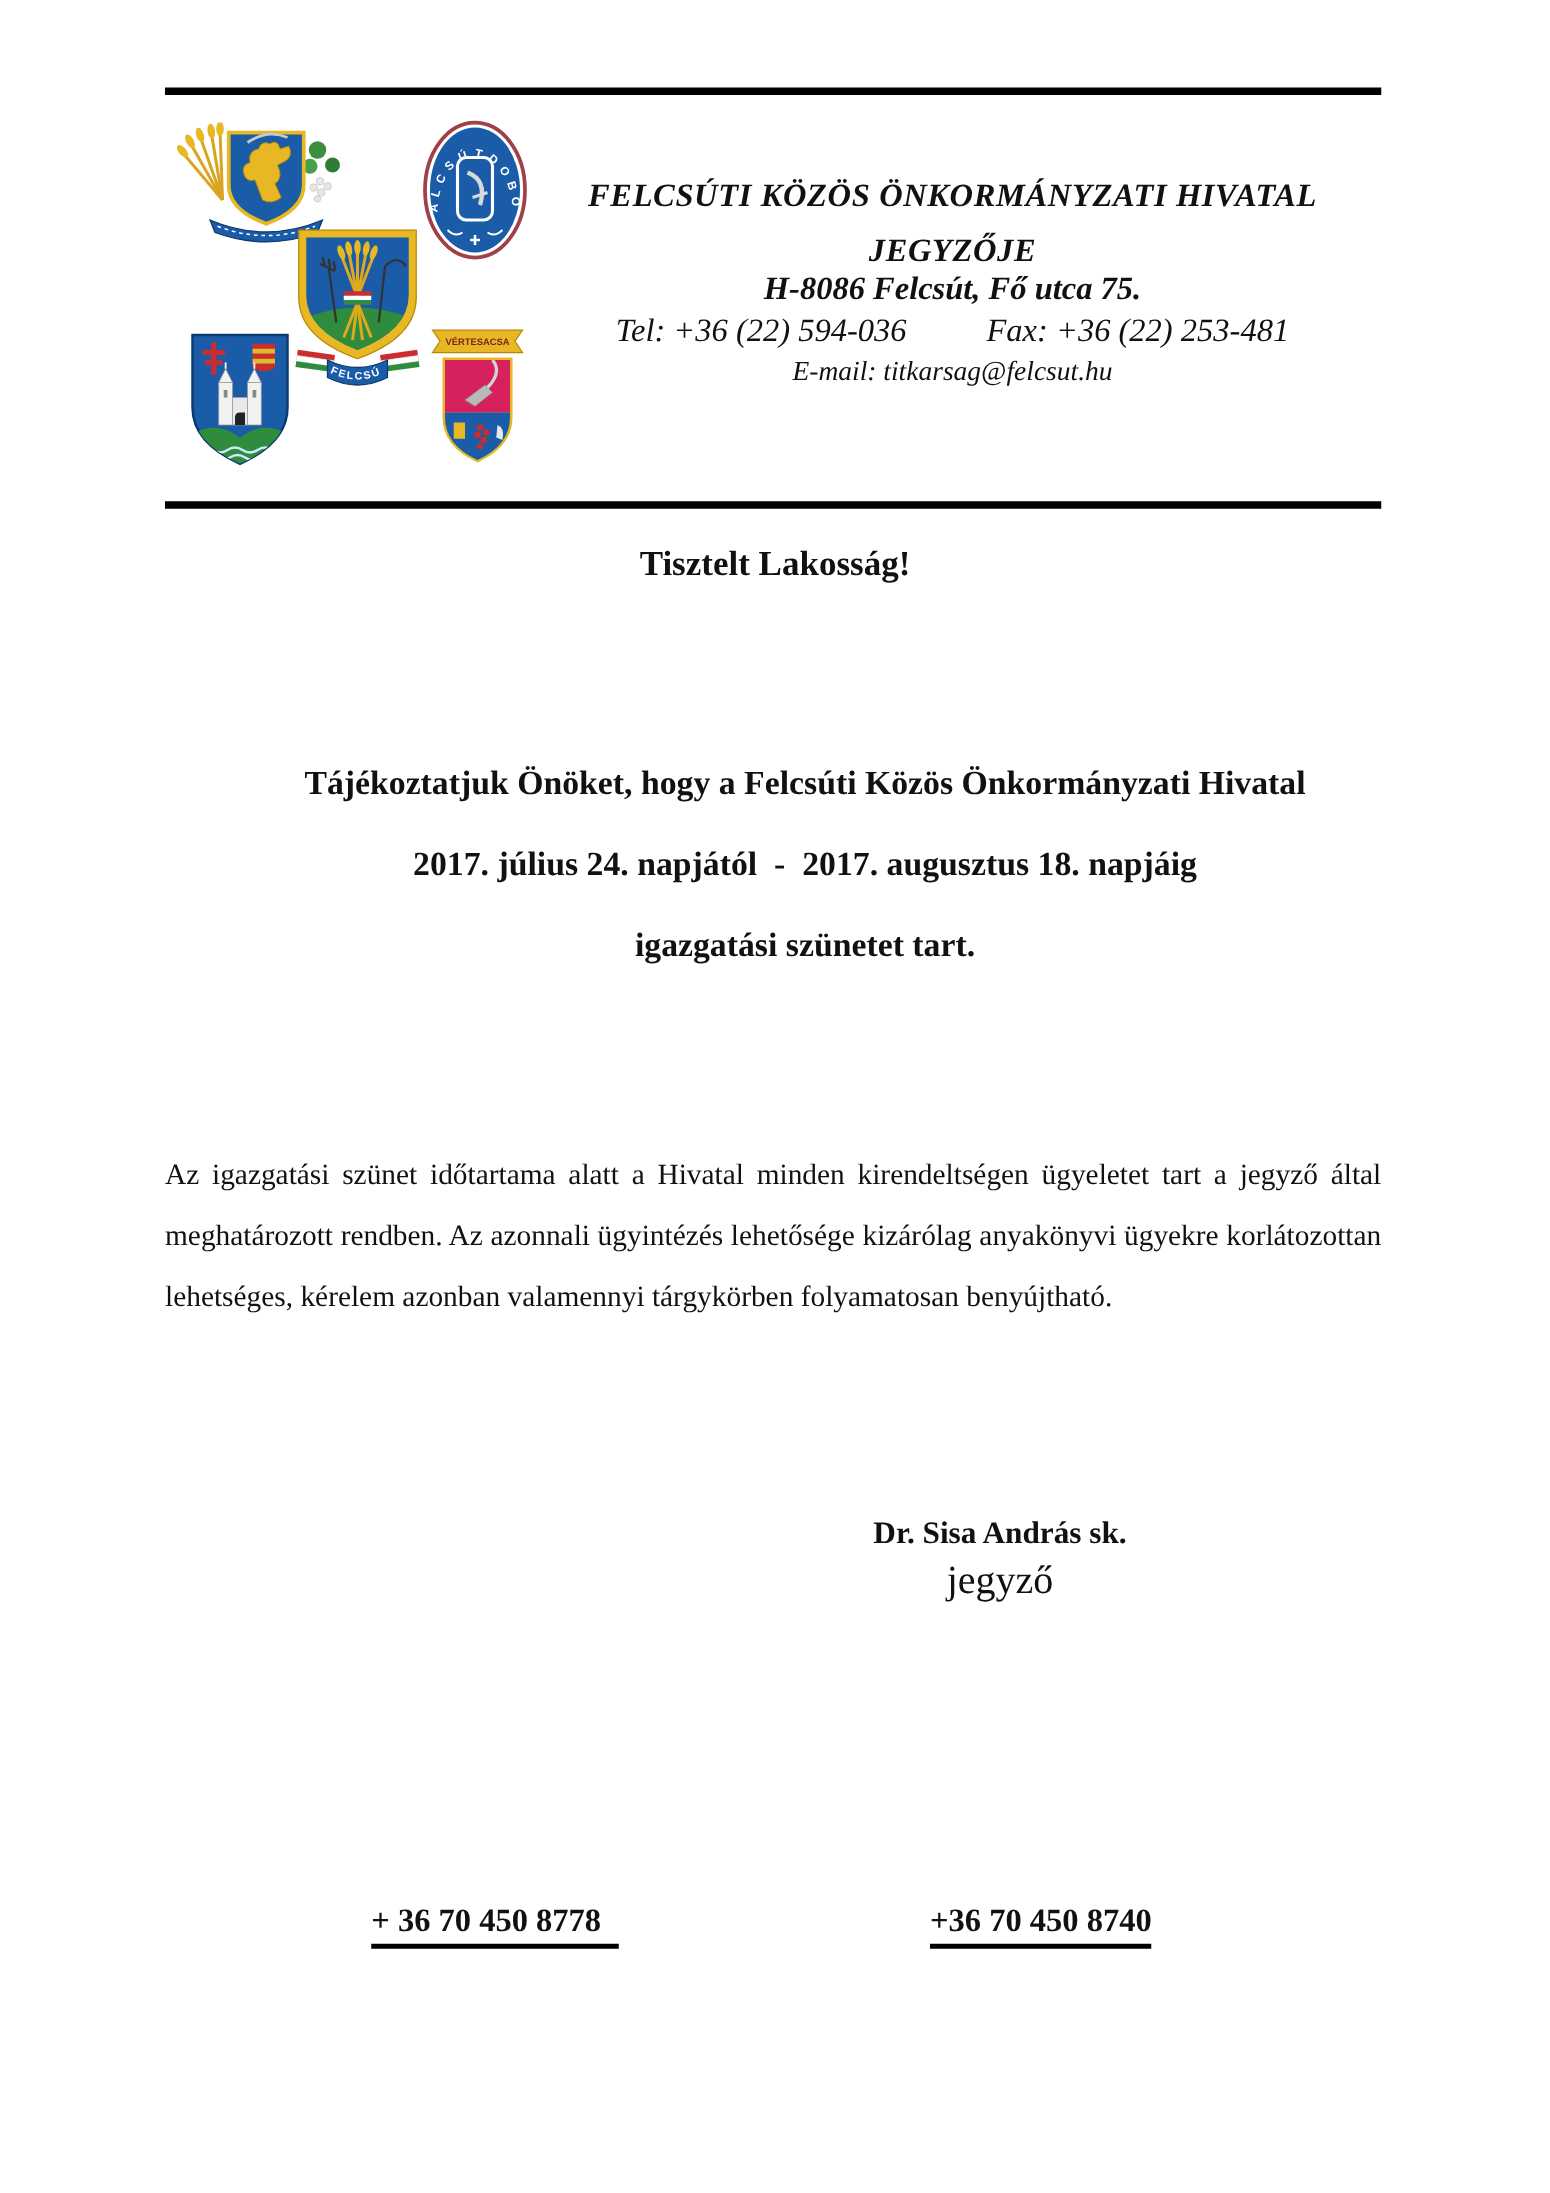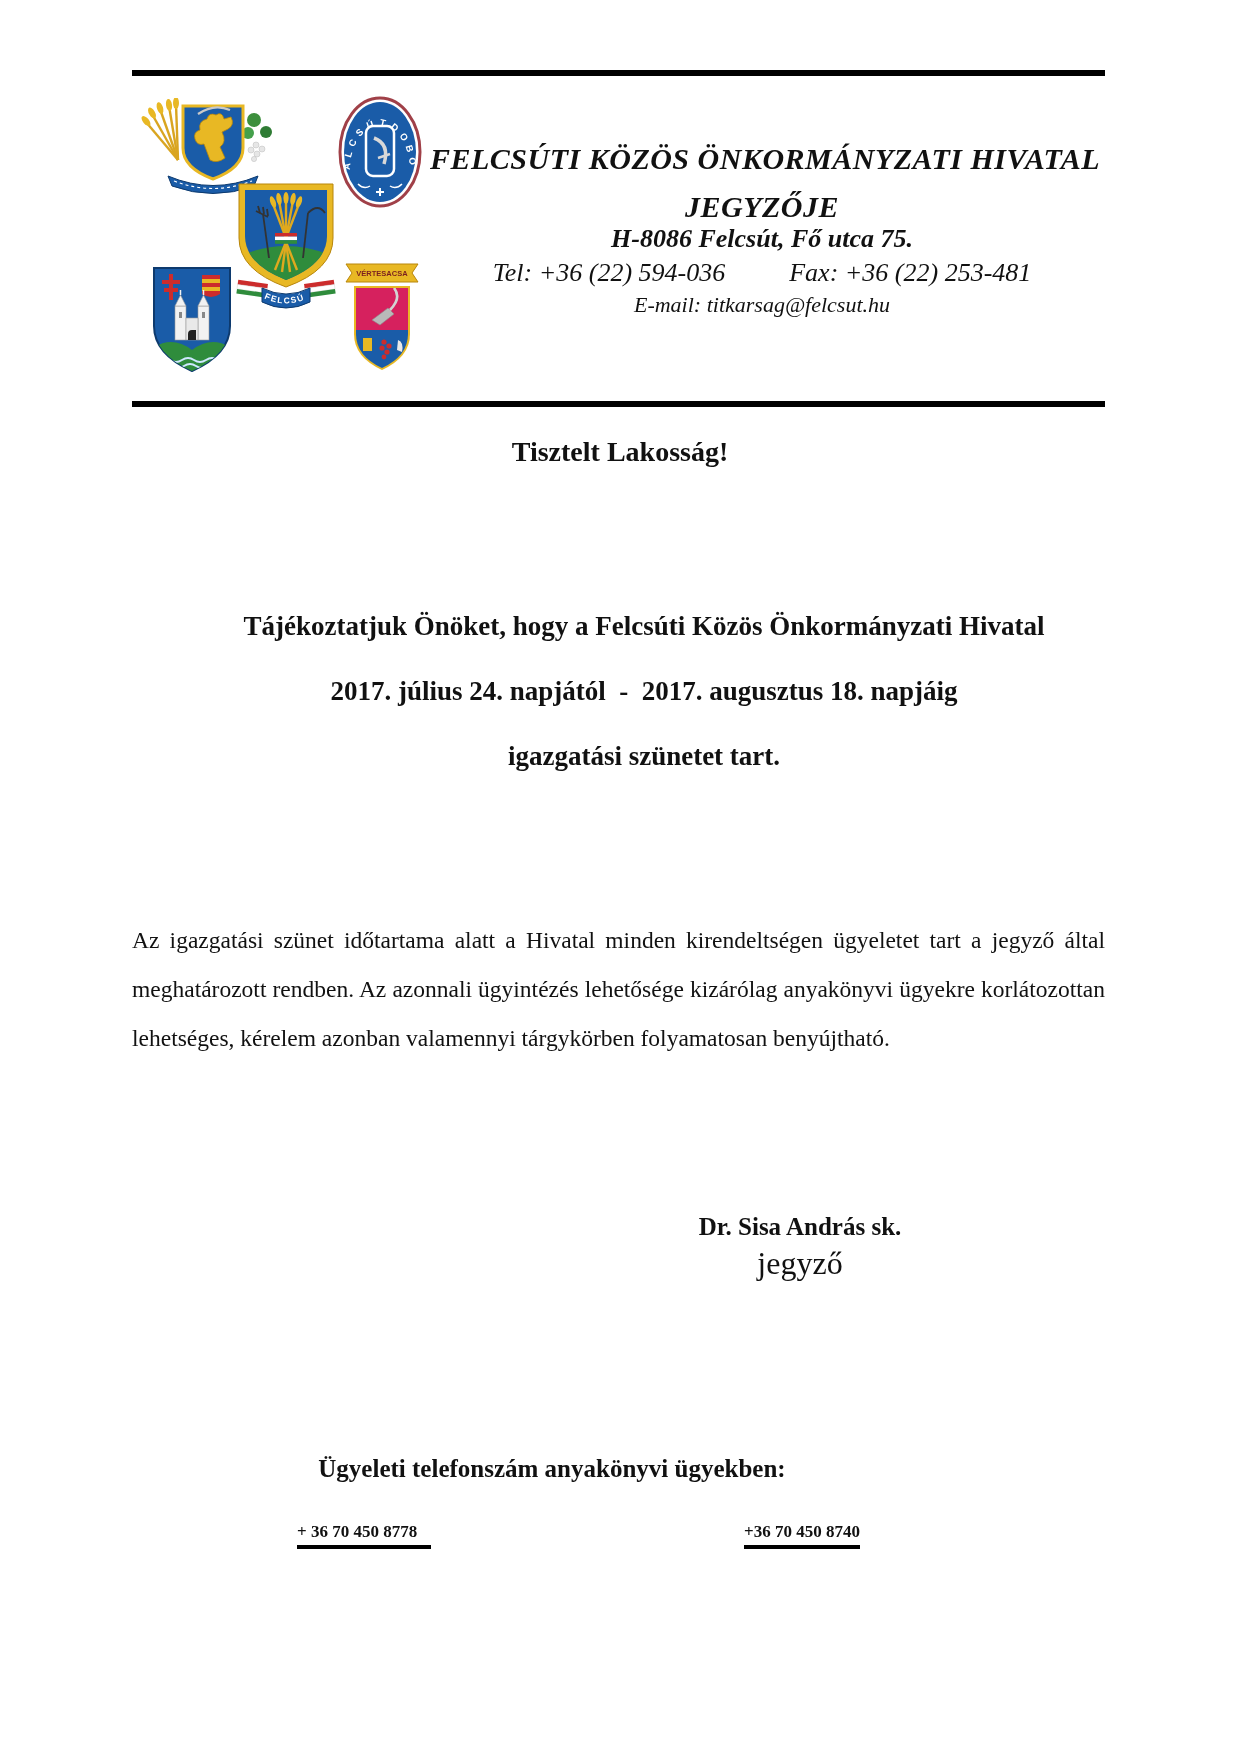--- a/index.html
+++ b/index.html
@@ -21,21 +21,21 @@
     color:var(--ink);
     overflow:hidden;
   }
   .rule{position:absolute;left:132px;width:973px;height:6px;background:#000;}
   .rule-top{top:70px;}
   .rule-mid{top:401px;}
 
   .logo{position:absolute;}
 
   .header-text{position:absolute;left:430px;top:142px;width:664px;text-align:center;}
-  .org1,.org2{font-size:30px;font-weight:bold;font-style:italic;white-space:nowrap;letter-spacing:.5px;}
+  .org1,.org2{font-size:26px;font-weight:bold;font-style:italic;white-space:nowrap;letter-spacing:.5px;}
   .org2{margin-top:14px;}
   .addr{font-size:26px;font-weight:bold;font-style:italic;}
   .telfax{margin-top:4px;font-size:26px;font-style:italic;}
   .telfax .tel{margin-right:64px;}
   .email{margin-top:4px;font-size:22px;font-style:italic;}
 
   .salutation{position:absolute;left:0;top:436px;width:100%;text-align:center;
     font-size:28px;font-weight:bold;}
 
   .announcement{position:absolute;left:0;top:594px;width:100%;text-align:center;
@@ -44,21 +44,21 @@
 
   .body-par{position:absolute;left:132px;top:916px;width:973px;
     font-size:23.5px;line-height:49px;text-align:justify;}
 
   .signature{position:absolute;left:640px;top:1208px;width:320px;text-align:center;}
   .sig-name{font-size:25px;font-weight:bold;line-height:37px;}
   .sig-title{font-size:32px;font-weight:normal;}
 
   .duty-heading{position:absolute;left:132px;top:1455px;width:840px;text-align:center;
     font-size:25px;font-weight:bold;}
-  .phone{position:absolute;top:1522px;font-size:17px;font-weight:bold;
+  .phone{position:absolute;top:1522px;font-size:26px;font-weight:bold;
     border-bottom:4px solid #000;padding-bottom:3px;white-space:pre;}
   .phone-1{left:297px;padding-right:14px;}
   .phone-2{left:744px;}
 </style>
 </head>
 <body>
 
 <div class="page">
 
   <div class="rule rule-top"></div>
@@ -259,17 +259,16 @@
     <div>igazgatási szünetet tart.</div>
   </div>
 
   <div class="body-par">Az igazgatási szünet időtartama alatt a Hivatal minden kirendeltségen ügyeletet tart a jegyző által meghatározott rendben. Az azonnali ügyintézés lehetősége kizárólag anyakönyvi ügyekre korlátozottan lehetséges, kérelem azonban valamennyi tárgykörben folyamatosan benyújtható.</div>
 
   <div class="signature">
     <div class="sig-name">Dr. Sisa András sk.</div>
     <div class="sig-title">jegyző</div>
   </div>
 
-  <div class="duty-heading">Ügyeleti telefonszám anyakönyvi ügyekben:</div>
   <div class="phone phone-1">+ 36 70 450 8778</div>
   <div class="phone phone-2">+36 70 450 8740</div>
 
 </div>
 
 </body></html>

